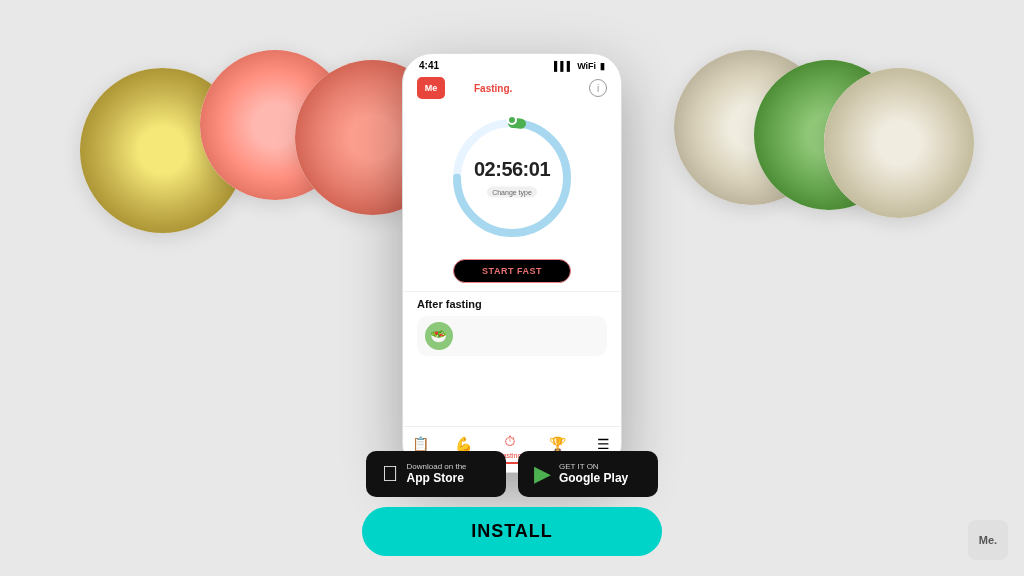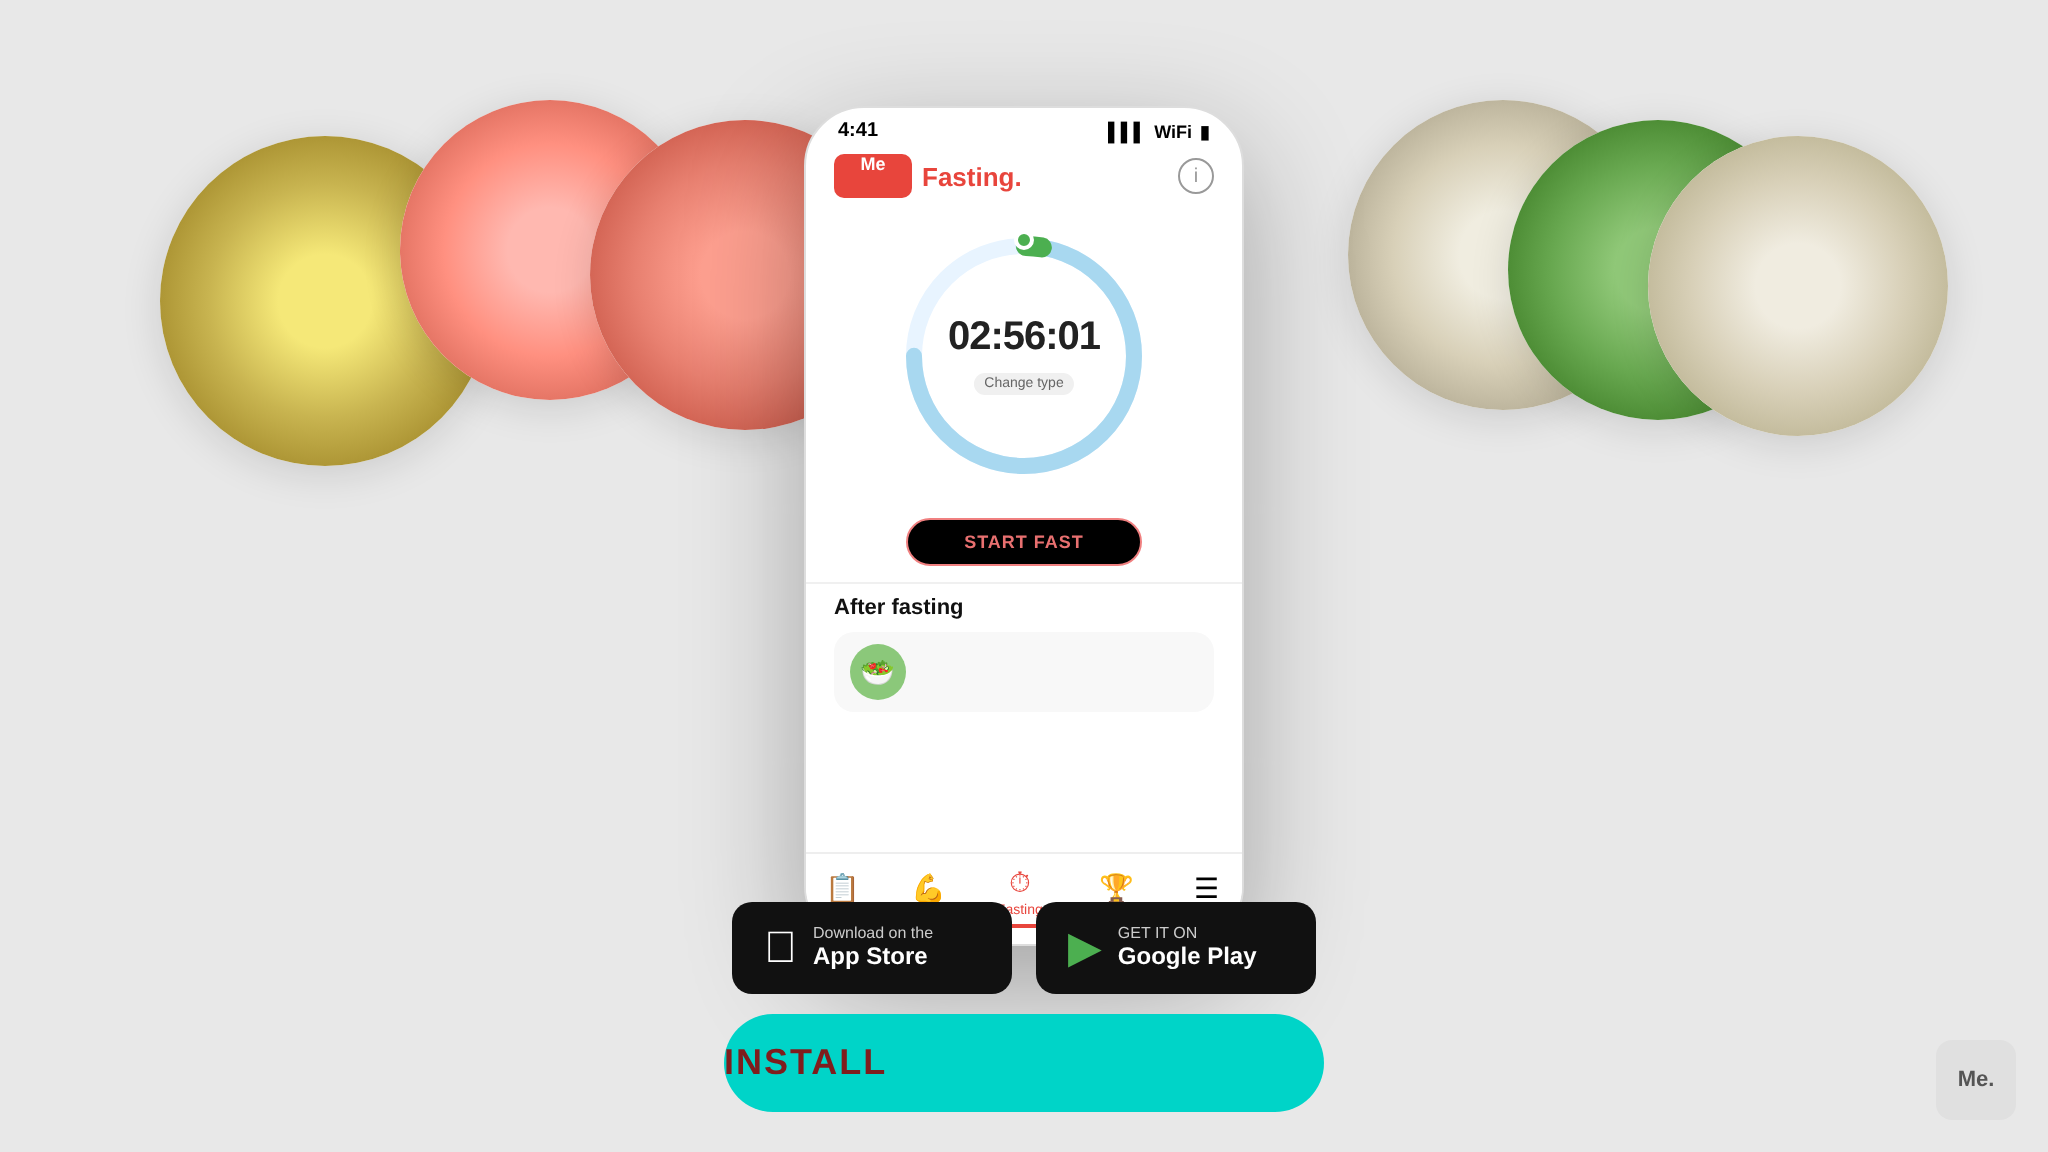--- a/index.html
+++ b/index.html
@@ -50,36 +50,37 @@
       padding: 4px 14px 6px;
     }
 
     .app-logo {
       display: flex;
       align-items: center;
       gap: 5px;
     }
 
     .logo-icon {
-      width: 39px;
+      width: 28px;
       height: 22px;
       background: #e8453c;
       border-radius: 5px;
       display: flex;
-      align-items: flex-start;
+      align-items: center;
       justify-content: center;
       color: white;
       font-size: 9px;
       font-weight: 700;
     }
 
     .app-name {
-      font-size: 13px;
+      font-size: 10px;
       font-weight: 700;
       color: #222;
+      margin-left: 24px;
     }
 
     .app-name span {
       color: #e8453c;
     }
 
     .info-icon {
       width: 18px;
       height: 18px;
       border: 1.5px solid #999;
@@ -327,30 +328,30 @@
     }
 
     .store-btn-bottom {
       font-size: 12px;
       font-weight: 600;
       line-height: 1.2;
     }
 
     .install-btn {
       background: #00d4c8;
-      color: #7f1d1d;
+      color: #000000;
       border: none;
       border-radius: 28px;
       padding: 14px 0;
       width: 300px;
       font-size: 18px;
       font-weight: 800;
       letter-spacing: 1px;
       cursor: pointer;
-      text-align: left;
+      text-align: center;
     }
 
     
     .me-badge {
       position: absolute;
       bottom: 16px;
       right: 16px;
       width: 40px;
       height: 40px;
       background: #e0e0e0;

